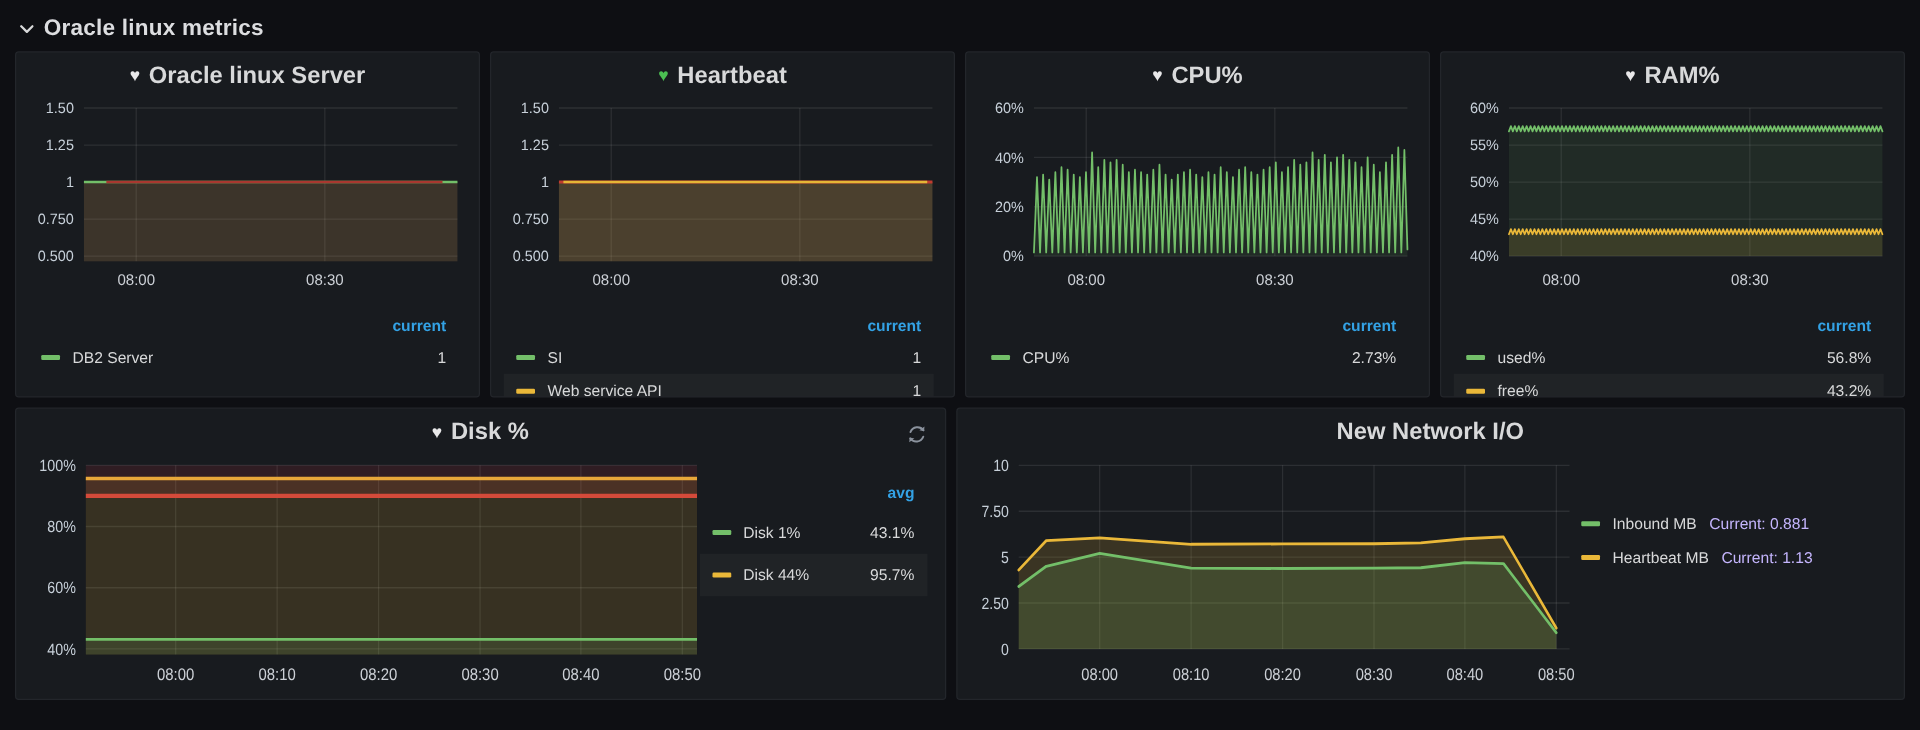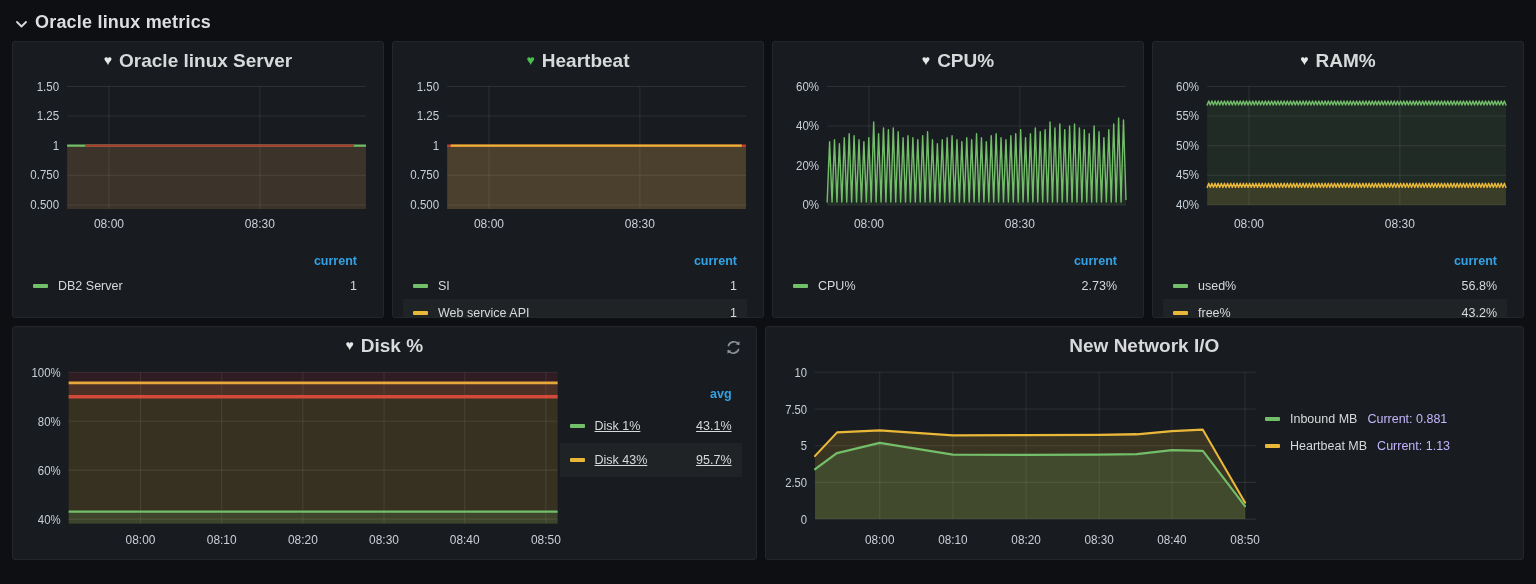--- a/index.html
+++ b/index.html
@@ -28,21 +28,21 @@
   .legend-row{display:flex;align-items:center;height:27px;font-size:12.5px;cursor:pointer;}
   .legend-row .marker{width:15px;height:4px;border-radius:1px;flex:none;margin-right:10px;}
   .legend-row .lab{flex:1;}
   .legend-row .val{text-align:right;}
   .legend-row.striped{background:rgba(255,255,255,.035);margin:0 -10px;padding:0 10px;}
   
   .panel-body{display:flex;flex:1;min-height:0;}
   .side-legend{flex:none;box-sizing:border-box;font-size:12.5px;}
   .side-legend .legend-head{margin-top:22px;margin-bottom:4px;}
   .disk-legend{width:186px;padding-right:24px;}
-  .disk-legend .legend-row{height:34px;text-decoration:underline;}
+  .disk-legend .legend-row{height:34px;}
   .disk-legend .lab{flex:none;width:72px;}
   .disk-legend .val{flex:1;}
   .net-legend{width:258px;padding:44px 14px 0 0;}
   .net-legend .legend-row{height:27px;}
   .net-legend .lab{flex:none;margin-right:10px;}
   .net-legend .cur{color:#c4b5fd;}
 </style>
 </head>
 <body>
 
@@ -248,21 +248,21 @@
         </svg>
       <div class="side-legend disk-legend">
         <div class="legend-head">avg</div>
         <div class="legend-row">
           <span class="marker" style="background: rgb(115, 191, 105);"></span>
           <span class="lab">Disk 1%</span>
           <span class="val">43.1%</span>
         </div>
         <div class="legend-row striped">
           <span class="marker" style="background: rgb(234, 184, 57);"></span>
-          <span class="lab">Disk 43%</span>
+          <span class="lab">Disk 44%</span>
           <span class="val">95.7%</span>
         </div>
       </div>
     </div>
   </section>
 
   <section class="panel">
     <header class="panel-header">
       <span class="title">New Network I/O</span>
     </header>

